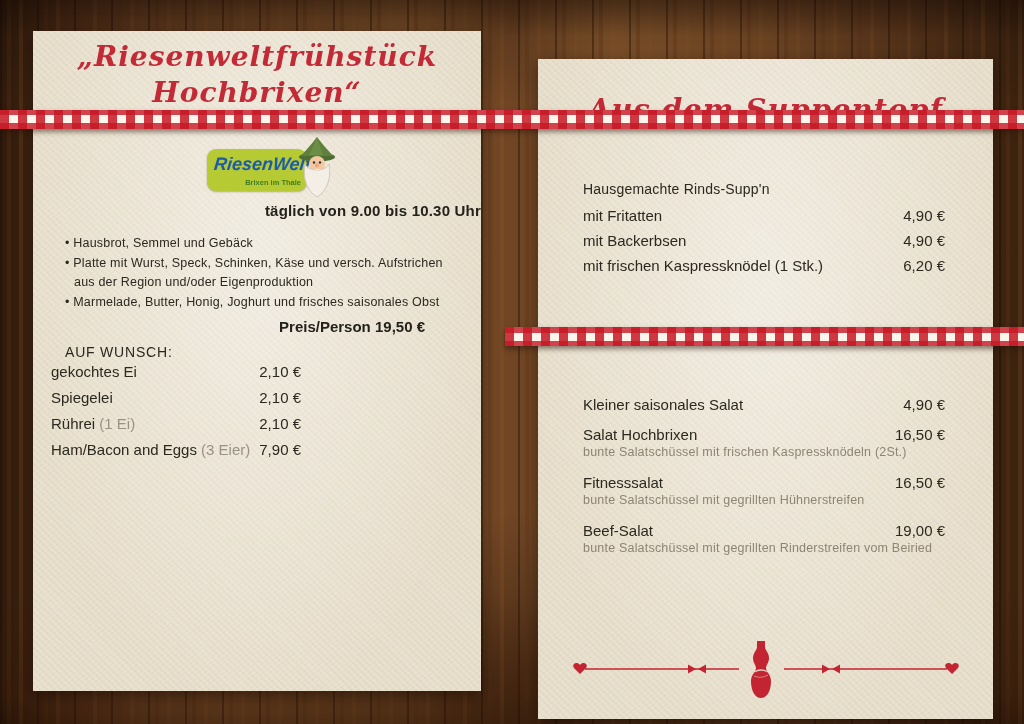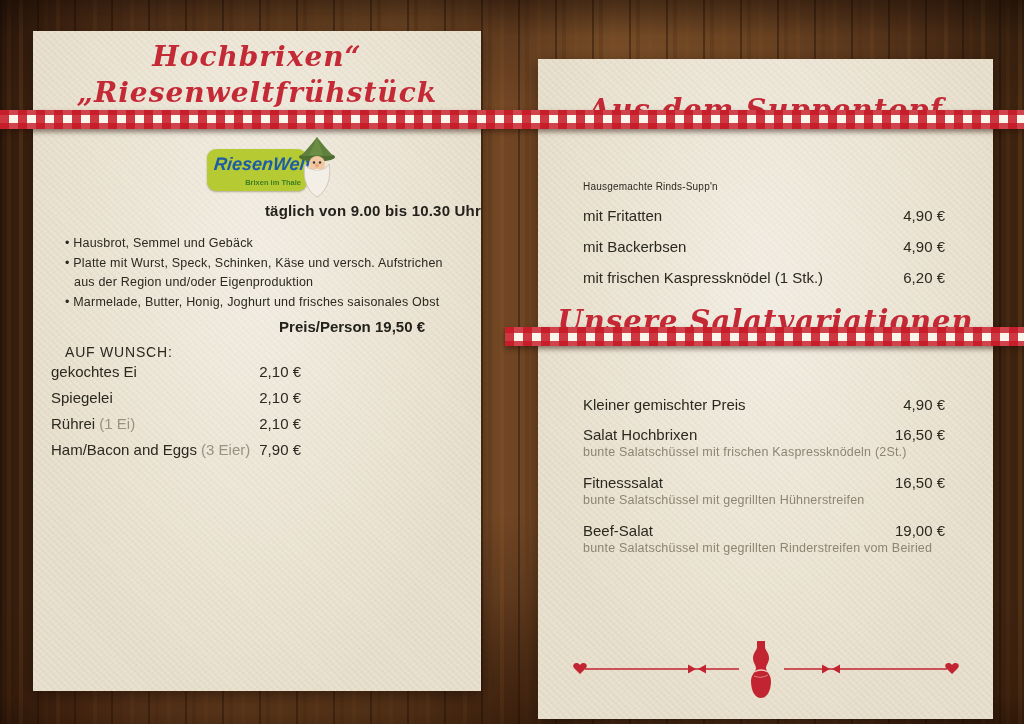--- a/index.html
+++ b/index.html
@@ -70,38 +70,38 @@
   .lp-priceperson{position:absolute;top:287px;right:56px;font-size:15px;font-weight:bold;color:#23211b;}
   .lp-wunsch{position:absolute;top:313px;left:32px;font-size:14px;color:#2b281f;letter-spacing:0.8px;}
 
   .menu-rows{position:absolute;display:flex;flex-direction:column;}
   .lp-items{top:333px;left:18px;width:250px;gap:10px;}
   .m-row{display:flex;justify-content:space-between;align-items:baseline;
     font-size:15px;line-height:16px;color:#2b281f;}
   .m-note{color:#9a9183;}
   .m-price{font-weight:500;white-space:nowrap;}
 
-  .rp-soup-header{position:absolute;top:122px;left:45px;font-size:10px;color:#2b281f;letter-spacing:0.2px;}
-  .rp-soups{top:149px;left:45px;right:48px;gap:15px;}
+  .rp-soup-header{position:absolute;top:122px;left:45px;font-size:14px;color:#2b281f;letter-spacing:0.2px;}
+  .rp-soups{top:149px;left:45px;right:48px;gap:9px;}
   .rp-salads{top:338px;left:45px;right:48px;}
   .salad-group{margin-top:14px;}
   .salad-group.first{margin-top:0;}
   .m-desc{font-size:12.5px;line-height:17px;color:#8d8474;margin-top:1px;letter-spacing:0.2px;}
 
   .rp-ornament{position:absolute;top:580px;left:0;right:0;display:flex;justify-content:center;}
 </style>
 </head>
 <body>
 
 <div class="stage">
 
   <div class="page page-left">
     <div class="script-title lp-title">
+      <div>„Riesenweltfrühstück</div>
       <div>Hochbrixen“</div>
-      <div>„Riesenweltfrühstück</div>
     </div>
 
     <div class="lp-logo">
       <div class="logo-badge">
         <span class="logo-name">RiesenWelt</span>
         <span class="logo-sub">Brixen im Thale</span>
         <svg class="gnome" width="50" height="62" viewBox="0 0 50 62">
           <ellipse cx="24" cy="21" rx="18" ry="4.5" fill="#4f6c32"></ellipse>
           <path d="M24,1 C19,8 12,15 8,20 L40,20 C35,14 29,8 24,1 Z" fill="#5f7f3c"></path>
           <path d="M24,1 C22,7 19,13 16,19 L30,19 C28,13 26,7 24,1 Z" fill="#6b8d45"></path>
@@ -160,26 +160,25 @@
       <div class="m-row">
         <span>mit Backerbsen</span>
         <span class="m-price">4,90 €</span>
       </div>
       <div class="m-row">
         <span>mit frischen Kaspressknödel (1 Stk.)</span>
         <span class="m-price">6,20 €</span>
       </div>
     </div>
 
-    <div class="script-title rp-salad-title">Unsere Salatvariationen</div>
 
     <div class="menu-rows rp-salads">
       <div class="salad-group first">
         <div class="m-row">
-          <span>Kleiner gemischter Preis</span>
+          <span>Kleiner saisonales Salat</span>
           <span class="m-price">4,90 €</span>
         </div>
       </div>
       <div class="salad-group">
         <div class="m-row">
           <span>Salat Hochbrixen</span>
           <span class="m-price">16,50 €</span>
         </div>
         <div class="m-desc">bunte Salatschüssel mit frischen Kaspressknödeln (2St.)</div>
       </div>

